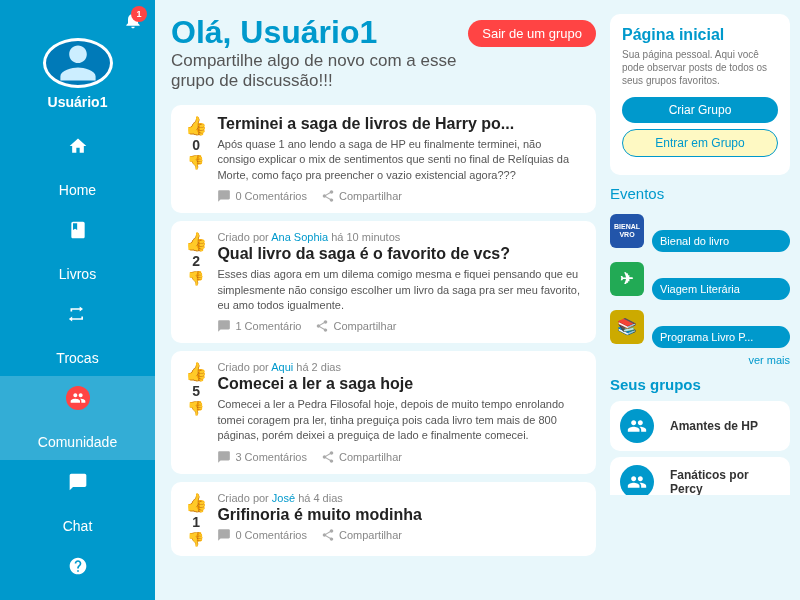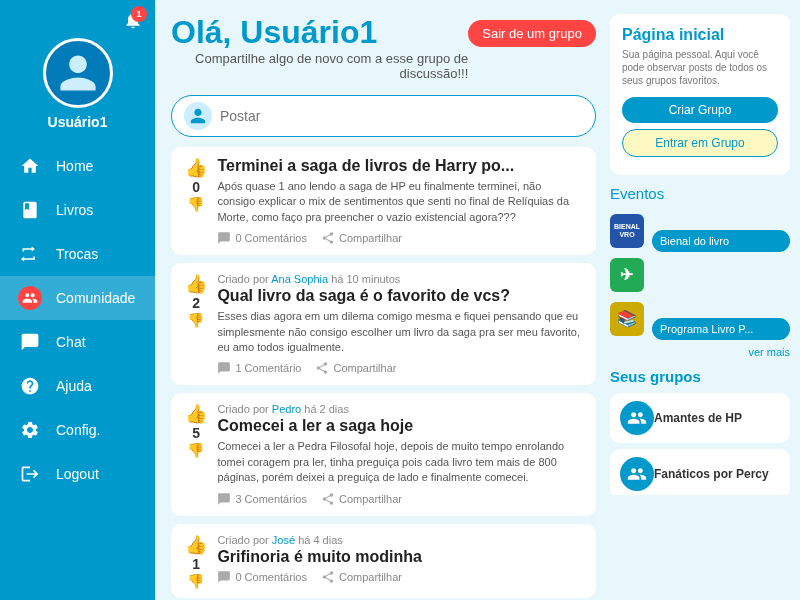--- a/index.html
+++ b/index.html
@@ -24,24 +24,25 @@
       margin-bottom: 6px;
       border: 3px solid white;
       position: relative;
     }
     .sidebar-avatar svg { width: 44px; height: 44px; fill: #cceeff; }
     .sidebar-username {
       color: white; font-size: 14px; font-weight: bold; margin-bottom: 14px;
     }
     .sidebar-nav { width: 100%; }
     .nav-item {
-      display: flex; align-items: center; gap: 14px;
+      display: flex; align-items: center; gap: 24px;
       padding: 10px 18px;
       color: white; font-size: 14px; cursor: pointer;
       transition: background 0.15s;
+      flex-direction: column;
     }
     .nav-item.active { background: rgba(255,255,255,0.2); }
     .nav-icon { width: 24px; height: 24px; display: flex; align-items: center; justify-content: center; flex-shrink: 0; }
     .nav-item.community .nav-icon {
       background: #ff4444; border-radius: 50%; padding: 2px;
     }
     .bell-badge {
       position: absolute; top: -4px; right: -4px;
       background: #ff4444; color: white; border-radius: 50%;
       width: 16px; height: 16px; font-size: 9px;
@@ -51,21 +52,21 @@
 
     
     .main {
       flex: 1;
       padding: 14px 14px 10px 16px;
       overflow-y: auto;
       height: 600px;
     }
     .main-header { display: flex; align-items: flex-start; justify-content: space-between; margin-bottom: 4px; }
     .main-title { font-size: 32px; font-weight: bold; color: #0099cc; }
-    .main-subtitle { font-size: 13px; color: #555; margin-bottom: 10px; text-align: right; }
+    .main-subtitle { font-size: 17px; color: #555; margin-bottom: 10px; }
     .exit-btn {
       background: #ff4444; color: white; border: none; border-radius: 16px;
       padding: 6px 14px; font-size: 13px; cursor: pointer; white-space: nowrap; margin-top: 6px;
     }
 
     
     .post-input-row {
       display: flex; align-items: center; gap: 8px;
       background: white; border-radius: 24px; padding: 6px 12px;
       margin-bottom: 10px;
@@ -124,21 +125,21 @@
       display: flex; align-items: center; justify-content: center;
       font-size: 8px; font-weight: bold; color: white; text-align: center; line-height: 1.1;
     }
     .event-btn {
       flex: 1; background: #0099cc; color: white; border: none;
       border-radius: 14px; padding: 5px 8px; font-size: 11px; cursor: pointer; text-align: left; margin-top: 20px;
     }
     .ver-mais { text-align: right; font-size: 11px; color: #0099cc; cursor: pointer; margin-top: 2px; }
     .groups-title { font-size: 15px; font-weight: bold; color: #0099cc; margin-bottom: 8px; }
     .group-item {
-      display: flex; align-items: center; gap: 0; background: white;
+      display: flex; align-items: center; gap: 16px; background: white;
       border-radius: 10px; padding: 8px 10px; margin-bottom: 6px;
     }
     .group-icon {
       width: 34px; height: 34px; border-radius: 50%;
       background: #0099cc; display: flex; align-items: center; justify-content: center;
       flex-shrink: 0;
     }
     .group-icon svg { width: 20px; height: 20px; fill: white; }
     .group-name { font-size: 12px; font-weight: bold; color: #333; }
   </style>
@@ -242,28 +243,20 @@
 <div class="main">
 
   <div class="main-header">
     <div>
       <div class="main-title">Olá, Usuário1</div>
       <div class="main-subtitle">Compartilhe algo de novo com a esse grupo de discussão!!!</div>
     </div>
     <button class="exit-btn">Sair de um grupo</button>
   </div>
 
-  <div class="post-input-row">
-    <div class="post-input-avatar">
-      <svg viewBox="0 0 24 24">
-          <path d="M12 12c2.7 0 4.8-2.1 4.8-4.8S14.7 2.4 12 2.4 7.2 4.5 7.2 7.2 9.3 12 12 12zm0 2.4c-3.2 0-9.6 1.6-9.6 4.8v2.4h19.2v-2.4c0-3.2-6.4-4.8-9.6-4.8z"></path>
-        </svg>
-    </div>
-    <input type="text" class="post-input" placeholder="Postar" style="">
-  </div>
 
   <div class="post-card">
     <div class="vote-col">
       <button class="vote-btn">👍</button>
       <span class="vote-count">0</span>
       <button class="vote-btn" style="font-size:14px;">👎</button>
     </div>
     <div class="post-body">
       <div class="post-title">Terminei a saga de livros de Harry po...</div>
       <div class="post-content">Após quase 1 ano lendo a saga de HP eu finalmente terminei, não consigo explicar o mix de sentimentos que senti no final de Relíquias da Morte, como faço pra preencher o vazio existencial agora???</div>
@@ -311,21 +304,21 @@
     </div>
   </div>
 
   <div class="post-card">
     <div class="vote-col">
       <button class="vote-btn">👍</button>
       <span class="vote-count">5</span>
       <button class="vote-btn" style="font-size:14px;">👎</button>
     </div>
     <div class="post-body">
-      <div class="post-meta">Criado por <a href="#">Pedro</a> <span>há 2 dias</span></div>
+      <div class="post-meta">Criado por <a href="#">Aqui</a> <span>há 2 dias</span></div>
       <div class="post-title">Comecei a ler a saga hoje</div>
       <div class="post-content">Comecei a ler a Pedra Filosofal hoje, depois de muito tempo enrolando tomei coragem pra ler, tinha preguiça pois cada livro tem mais de 800 páginas, porém deixei a preguiça de lado e finalmente comecei.</div>
       <div class="post-actions">
         <span class="post-action">
           <svg viewBox="0 0 24 24">
               <path d="M20 2H4c-1.1 0-2 .9-2 2v18l4-4h14c1.1 0 2-.9 2-2V4c0-1.1-.9-2-2-2z"></path>
             </svg>
           <span>3 Comentários</span>
         </span>
         <span class="post-action">
@@ -375,20 +368,21 @@
   </div>
 
   <div style="padding: 0 0 0 0;">
     <div class="events-title">Eventos</div>
     <div class="event-item">
       <div class="event-thumb" style="background:#2255aa; font-size:7px; text-align:center; padding:2px;">BIENAL<br>VRO</div>
       <button class="event-btn">Bienal do livro</button>
     </div>
     <div class="event-item">
       <div class="event-thumb" style="background:#22aa55; font-size:16px;">✈</div>
+      <button class="event-btn">Viagem Literária</button>
     </div>
     <div class="event-item">
       <div class="event-thumb" style="background:#ccaa00; font-size:16px;">📚</div>
       <button class="event-btn">Programa Livro P...</button>
     </div>
     <div class="ver-mais">ver mais</div>
   </div>
 
   <div style="margin-top:10px;">
     <div class="groups-title">Seus grupos</div>

